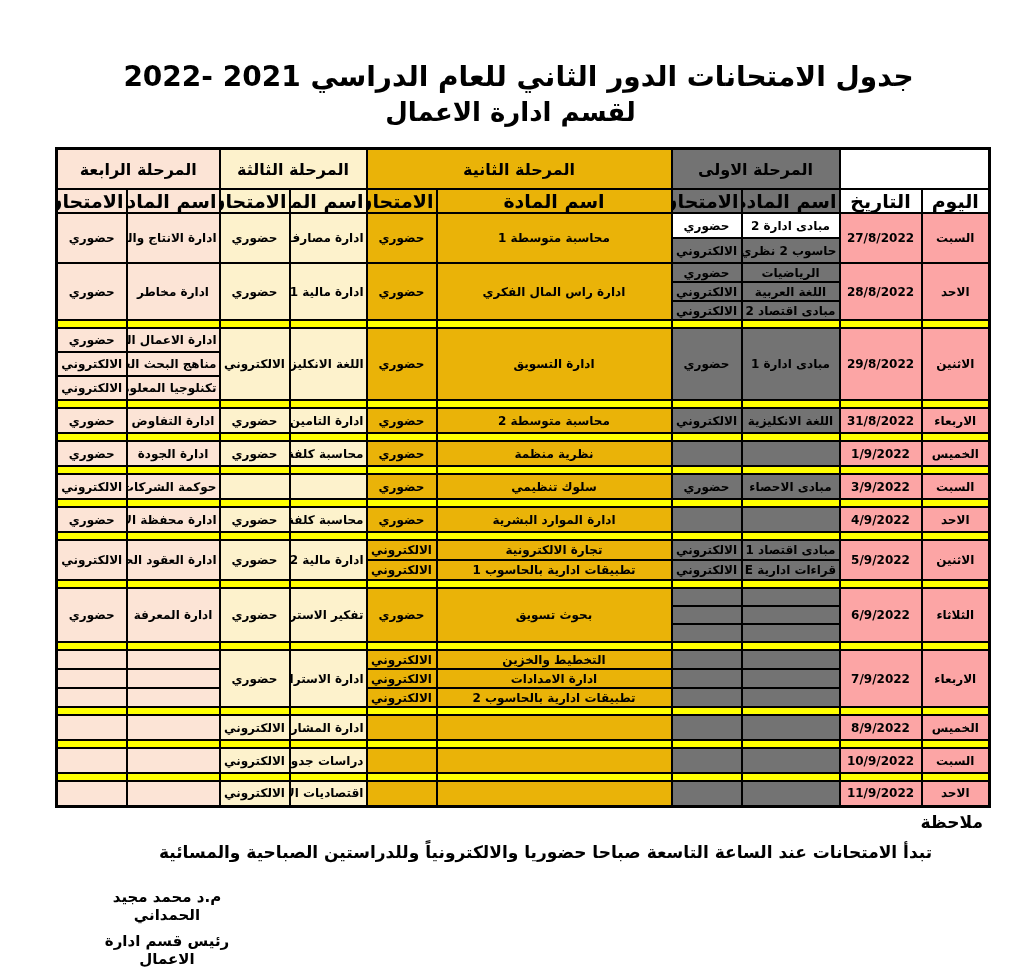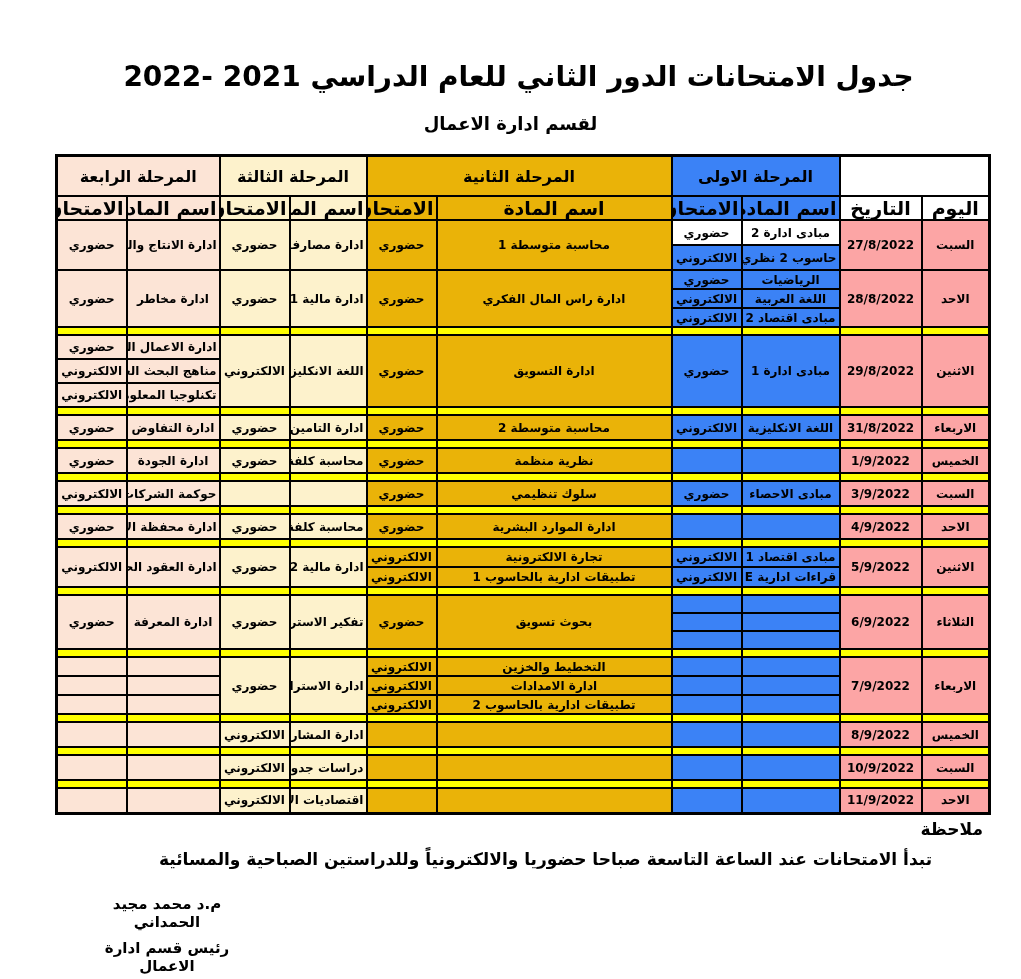--- a/index.html
+++ b/index.html
@@ -11,21 +11,21 @@
     font-family:"DejaVu Sans","Liberation Sans",sans-serif;
     color:#000;
     overflow:hidden;
   }
   .title-block{
     text-align:center;
     padding-top:60px;
     font-weight:bold;
   }
   .title-line1{font-size:28px; letter-spacing:0px;padding-left:16px;}
-  .title-line2{font-size:18px; margin-top:20px;}
+  .title-line2{font-size:26px; margin-top:4px;}
 
   table.sched{
     border-collapse:collapse;
     table-layout:fixed;
     width:933px;
     margin:20px 0 0 55px;
     direction:rtl;
   }
   table.sched td, table.sched th{
     border:2px solid #000;
@@ -34,21 +34,21 @@
     font-weight:bold;
     text-align:center;
     vertical-align:middle;
     overflow:hidden;
     white-space:nowrap;
   }
   table.sched{border:3px solid #000;}
   tr.stage-row th{font-size:16px;height:38px;}
   tr.colhead-row th{font-size:19px;height:22px;}
   .c-white{background:#ffffff;}
-  .c-s1{background:#3b82f6;}
+  .c-s1{background:#737373;}
   .c-s2{background:#eab308;}
   .c-s3{background:#fdf2cc;}
   .c-s4{background:#fce4d6;}
   .sep-cell{background:#ffff00;height:6px;padding:0;}
   .day-cell,.date-cell{font-size:13px;background:#fca5a5;}
 
   .note-heading{
     text-align:right;
     margin:4px 38px 0 0;
     font-size:17px;

